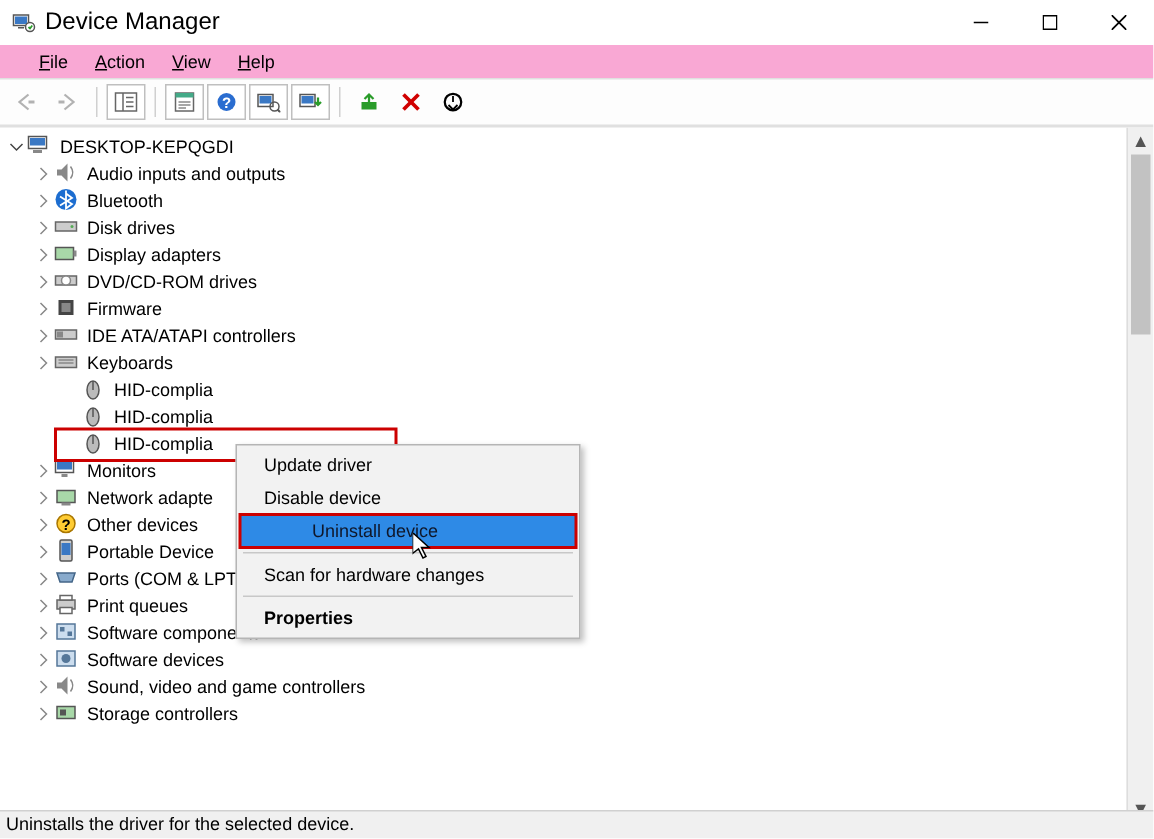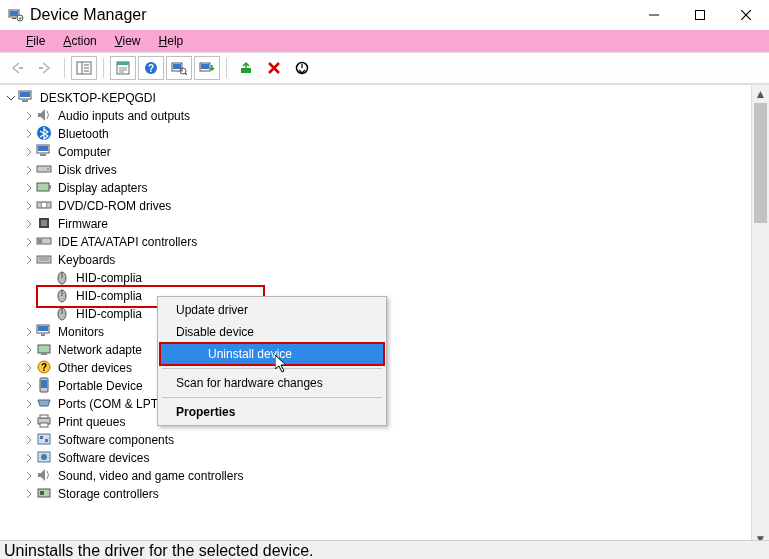--- a/index.html
+++ b/index.html
@@ -136,33 +136,33 @@
     white-space: nowrap;
   }
   .ctxmenu .sep {
     height: 1px;
     background: #c8c8c8;
     margin: 3px 2px;
   }
   .ctxmenu .item.bold { font-weight: bold; }
   .ctxmenu .item.selected {
     background: #2e8ae6;
-    color: #ffffff;
+    color: #0f172a;
     outline: 2px solid #cc0000;
     outline-offset: -1px;
     padding-left: 48px;
   }
   .statusbar {
     position: absolute;
     bottom: 0; left: 0; right: 0;
     height: 17px;
     padding: 1px 4px 0 4px;
     background: #f0f0f0;
     border-top: 1px solid #d0d0d0;
-    font-size: 16px;
+    font-size: 12px;
   }
   .cursor {
     position: absolute;
     z-index: 20;
     pointer-events: none;
   }
 </style>
 </head>
 <body>
 
@@ -321,35 +321,20 @@
         </span>
       <span class="dicon">
           <svg width="16" height="16">
             <circle cx="8" cy="8" r="7" fill="#1c6dd0"></circle>
             <path d="M8 2 v12 l4 -3 -8 -5 m0 6 l8 -5 -4 -3" fill="none" stroke="#fff" stroke-width="1.2"></path>
           </svg>
         </span>
       <span class="lbl">Bluetooth</span>
     </div>
 
-    <div class="node indent1">
-      <span class="exp">
-          <svg width="10" height="10">
-            <path d="M3 1 L7 5 L3 9" fill="none" stroke="#888"></path>
-          </svg>
-        </span>
-      <span class="dicon">
-          <svg width="16" height="16">
-            <rect x="1" y="2" width="12" height="8" fill="#fff" stroke="#555"></rect>
-            <rect x="2" y="3" width="10" height="5" fill="#3a78c4"></rect>
-            <rect x="4" y="11" width="6" height="2" fill="#888"></rect>
-          </svg>
-        </span>
-      <span class="lbl">Computer</span>
-    </div>
 
     <div class="node indent1">
       <span class="exp">
           <svg width="10" height="10">
             <path d="M3 1 L7 5 L3 9" fill="none" stroke="#888"></path>
           </svg>
         </span>
       <span class="dicon">
           <svg width="16" height="16">
             <rect x="1" y="5" width="14" height="6" fill="#ccc" stroke="#666"></rect>

